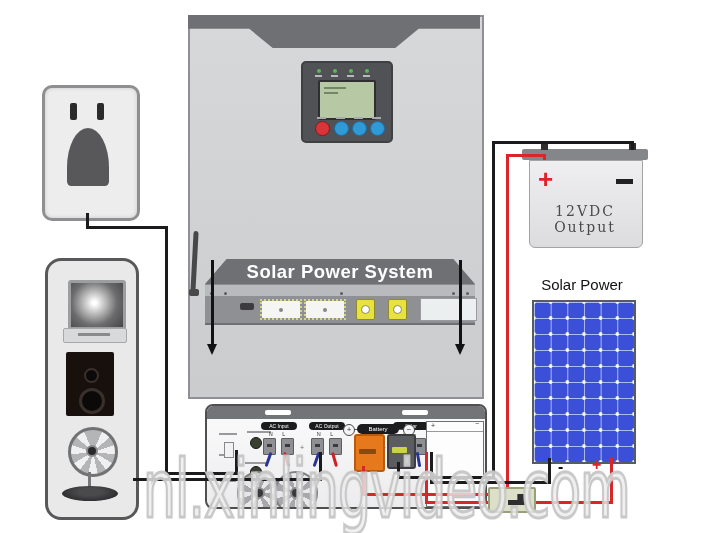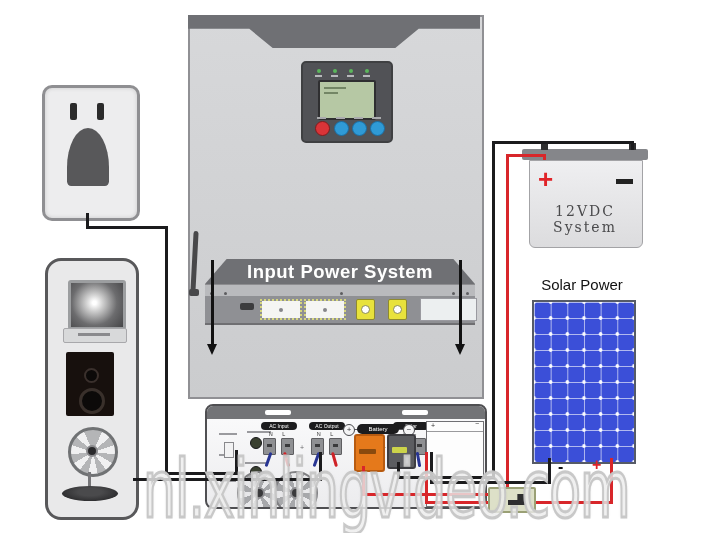--- a/index.html
+++ b/index.html
@@ -164,21 +164,21 @@
   <div class="btn-lbl" style="left:317px;top:117px;"></div>
   <div class="btn-lbl" style="left:336px;top:117px;"></div>
   <div class="btn-lbl" style="left:354px;top:117px;"></div>
   <div class="btn-lbl" style="left:372px;top:117px;"></div>
   <div class="btn red" style="left:315px;top:121px;"></div>
   <div class="btn blue" style="left:334px;top:121px;"></div>
   <div class="btn blue" style="left:352px;top:121px;"></div>
   <div class="btn blue" style="left:370px;top:121px;"></div>
 
   <div class="abs mid-band">
-    <span>Input Power System</span>
+    <span>Solar Power System</span>
   </div>
   <div class="abs screw-strip"></div>
   <div class="screw" style="left:210px;"></div>
   <div class="screw" style="left:224px;"></div>
   <div class="screw" style="left:340px;"></div>
   <div class="screw" style="left:452px;"></div>
   <div class="screw" style="left:466px;"></div>
 
   <div class="abs term-strip"></div>
   <div class="abs" style="left:240px;top:303px;width:14px;height:7px;background:#3c3c3e;border-radius:2px;"></div>
@@ -200,21 +200,21 @@
   <div class="arrow-head" style="left:207px;"></div>
   <div class="arrow-line" style="left:459px;"></div>
   <div class="arrow-head" style="left:455px;"></div>
 
   <div class="abs bat-bar"></div>
   <div class="bat-nub" style="left:541px;"></div>
   <div class="bat-nub" style="left:629px;"></div>
   <div class="abs bat-body"></div>
   <div class="abs bat-plus">+</div>
   <div class="abs bat-minus"></div>
-  <div class="abs bat-label">12VDC System</div>
+  <div class="abs bat-label">12VDC Output</div>
 
   <div class="abs solar-title">Solar Power</div>
   <div class="abs solar-panel"></div>
   <div class="abs sp-neg">-</div>
   <div class="abs sp-pos">+</div>
 
   <div class="abs rear">
     <div class="rear-top"></div>
     <div class="rear-slot" style="left:58px;"></div>
     <div class="rear-slot" style="left:195px;"></div>

